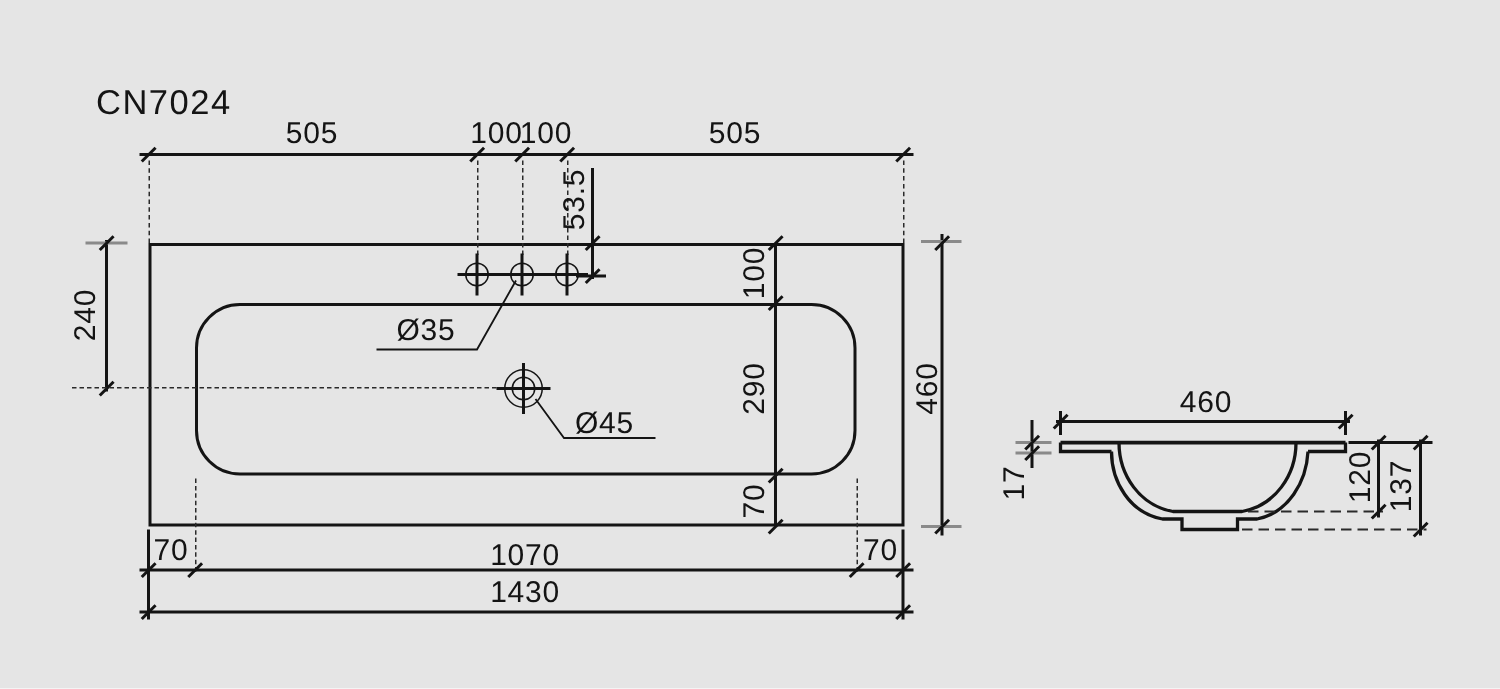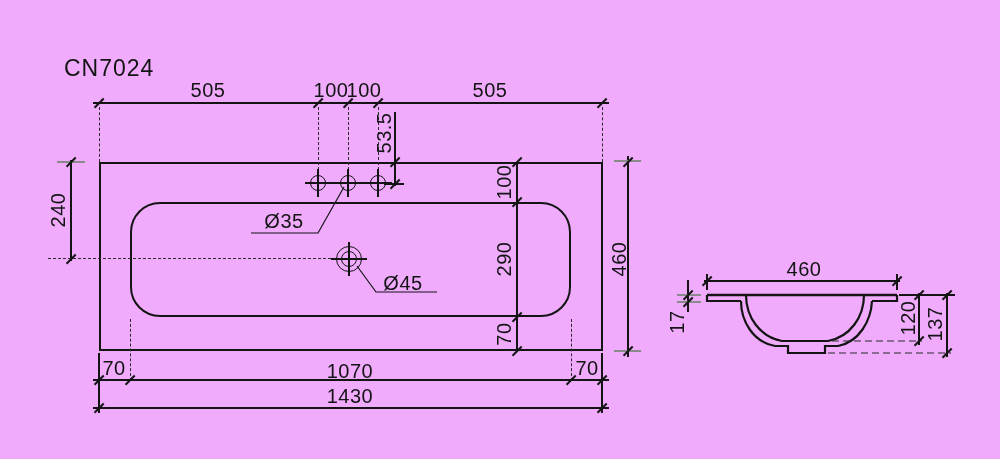--- a/index.html
+++ b/index.html
@@ -1,18 +1,18 @@
 <!DOCTYPE html>
 <html><head>
 <meta charset="utf-8">
 <style>
   * { margin:0; padding:0; box-sizing:border-box; }
   html,body { background:#fff; }
   #canvas {
-    position:relative; width:1000px; height:459px; background:#f0abfc;
+    position:relative; width:1000px; height:459px; background:#e5e5e5;
     font-family:"Liberation Sans", sans-serif; color:#141414; overflow:hidden;
   }
   .hl { position:absolute; background:#141414; height:1.2px; }
   .vl { position:absolute; background:#141414; width:1.2px; }
   .dh { position:absolute; border-top:1.2px dashed #2a2a2a; height:0; }
   .dv { position:absolute; border-left:1.2px dashed #2a2a2a; width:0; }
   .tick { position:absolute; width:13px; height:1.7px; background:#141414;
           transform:translate(-50%,-50%) rotate(-45deg); }
   .ext { position:absolute; background:#8a8a8a; }
   .circ { position:absolute; border:1.7px solid #141414; border-radius:50%; background:transparent; }

